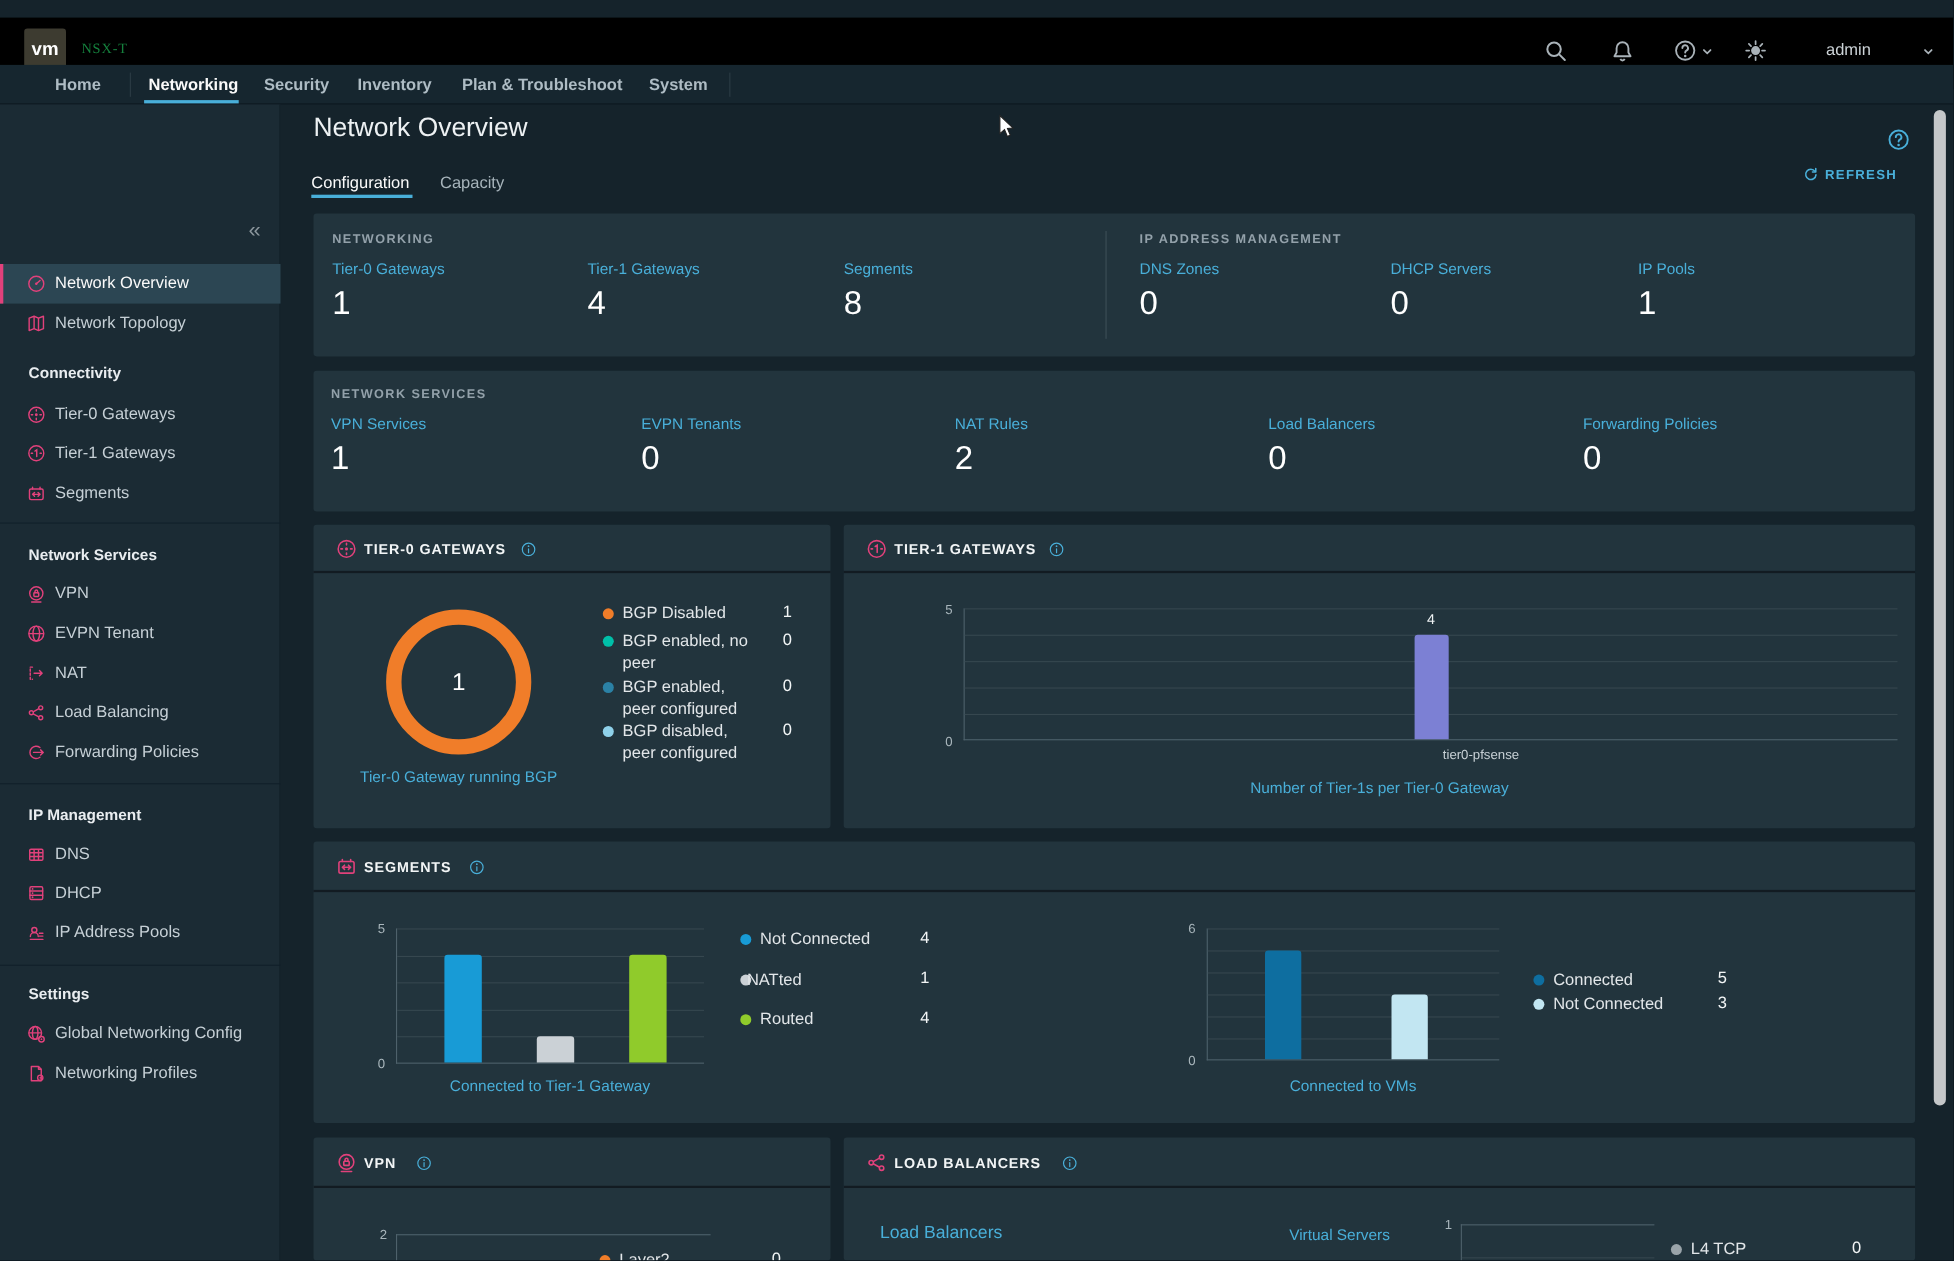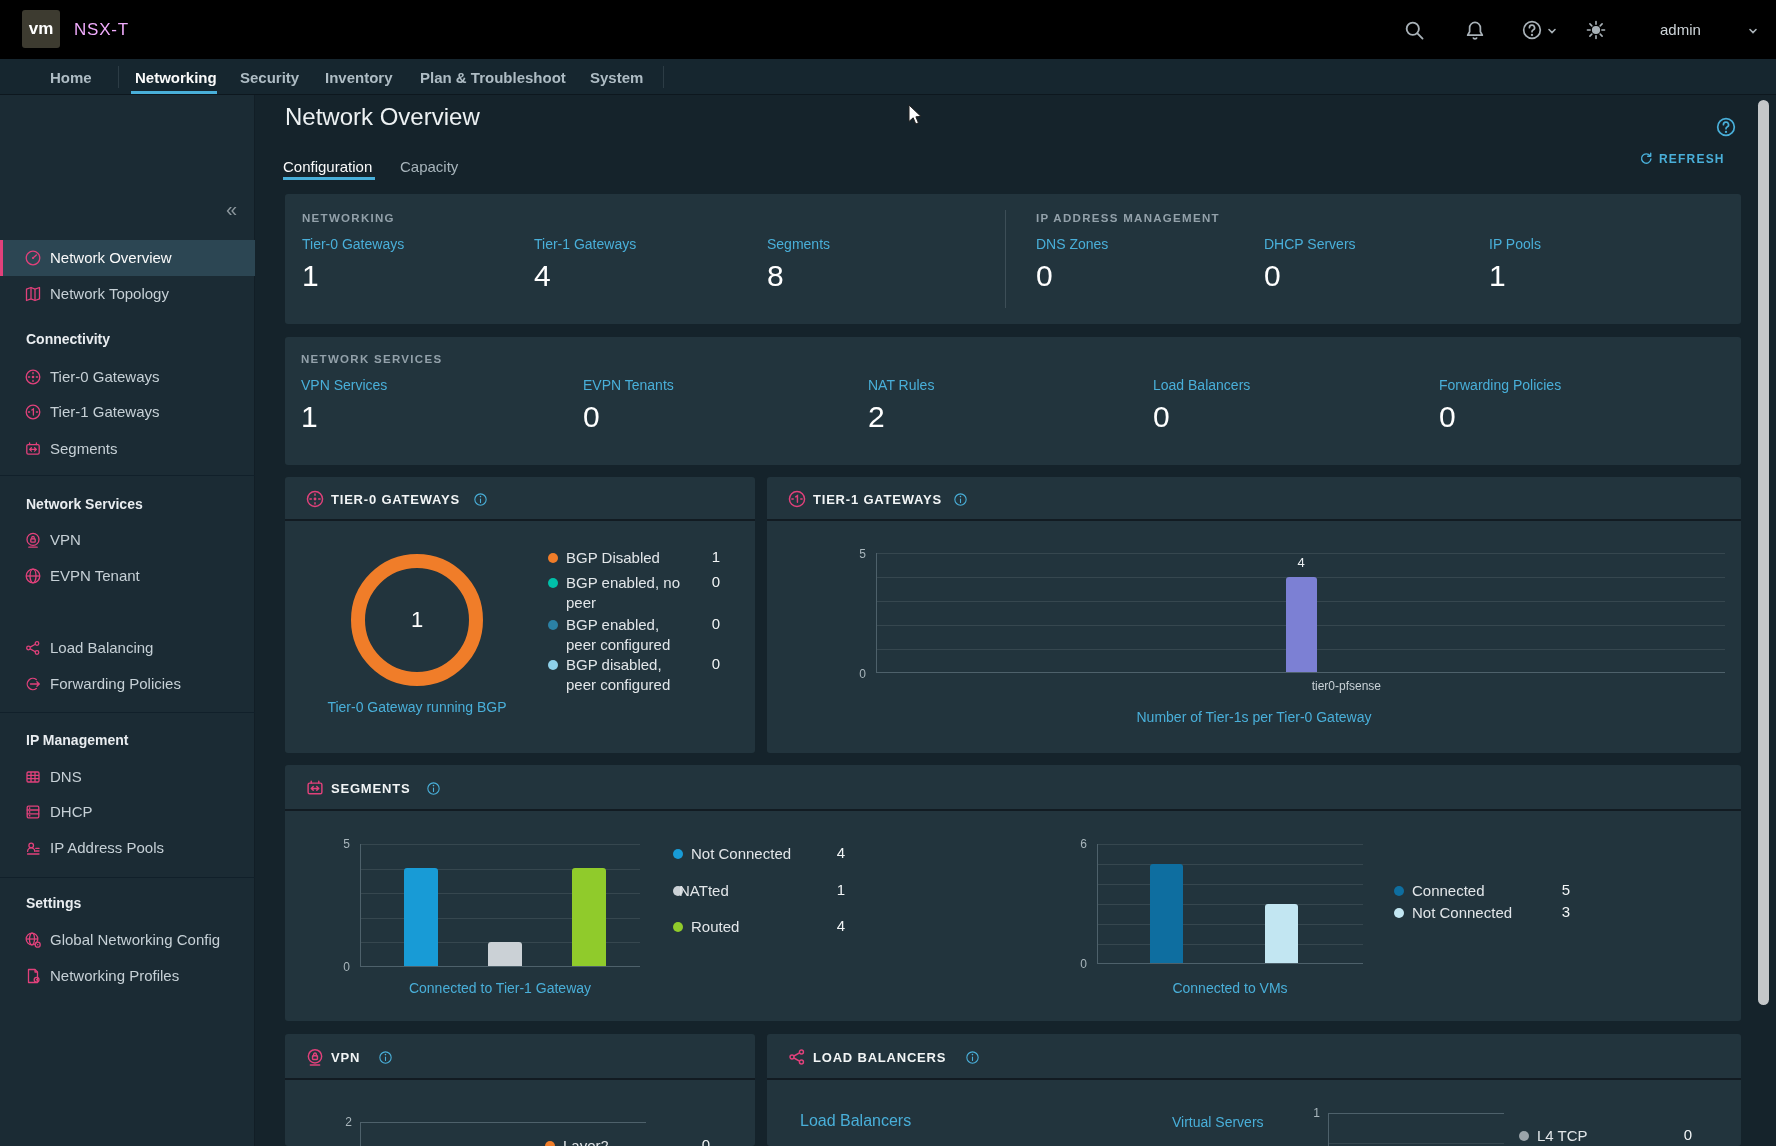--- a/index.html
+++ b/index.html
@@ -1,23 +1,23 @@
 <!DOCTYPE html>
 <html><head>
 <meta charset="utf-8">
 <style>
   * { margin:0; padding:0; box-sizing:border-box; }
   body { background:#0b1318; font-family:"Liberation Sans","DejaVu Sans",sans-serif; }
   #screen { position:relative; width:1776px; height:1146px; overflow:hidden; background:#15232B; }
 
   
-  .topbar { position:absolute; left:0; top:0; width:1776px; height:65px; background:#000; }
+  .topbar { position:absolute; left:0; top:16px; width:1776px; height:65px; background:#000; }
   .vm-logo { position:absolute; left:22px; top:10px; width:38px; height:38px; background:#3D3B30; border-radius:3px;
              color:#fff; font-weight:bold; font-size:17px; display:flex; align-items:center; justify-content:center; }
-  .product { position:absolute; left:74px; top:20px; color:#f0abfc; font-size:17px; letter-spacing:.8px; }
+  .product { position:absolute; left:74px; top:20px; color:#15803d; font-size:13px; letter-spacing:.8px;font-family:Liberation Serif, serif; }
   .tb-ico { position:absolute; top:19px; width:22px; height:22px; color:#A9B2B8; }
   .tb-ico svg { width:22px; height:22px; display:block; }
   .chev { position:absolute; width:10px; height:10px; color:#A9B2B8; }
   .chev svg { width:10px; height:10px; display:block; }
   .user { position:absolute; left:1660px; top:21px; color:#CDD4D8; font-size:15px; }
 
   
   .navbar { position:absolute; left:0; top:59px; width:1776px; height:36px; background:#16262F; border-bottom:1px solid #0D171E; }
   .nav-tab { position:absolute; top:10px; font-size:15px; color:#AEBCC4; cursor:default; white-space:nowrap;font-weight:bold; }
   .nav-tab.active { color:#FAFAFA; }
@@ -303,20 +303,28 @@
       <span class="lbl">VPN</span>
     </div>
     <div class="side-item" style="top:463px">
       <span class="ico">
           <svg viewBox="0 0 18 18">
             <use href="#i-globe"></use>
           </svg>
         </span>
       <span class="lbl">EVPN Tenant</span>
     </div>
+    <div class="side-item" style="top:499px">
+      <span class="ico">
+          <svg viewBox="0 0 18 18">
+            <use href="#i-nat"></use>
+          </svg>
+        </span>
+      <span class="lbl">NAT</span>
+    </div>
     <div class="side-item" style="top:535px">
       <span class="ico">
           <svg viewBox="0 0 18 18">
             <use href="#i-share"></use>
           </svg>
         </span>
       <span class="lbl">Load Balancing</span>
     </div>
     <div class="side-item" style="top:571px">
       <span class="ico">

